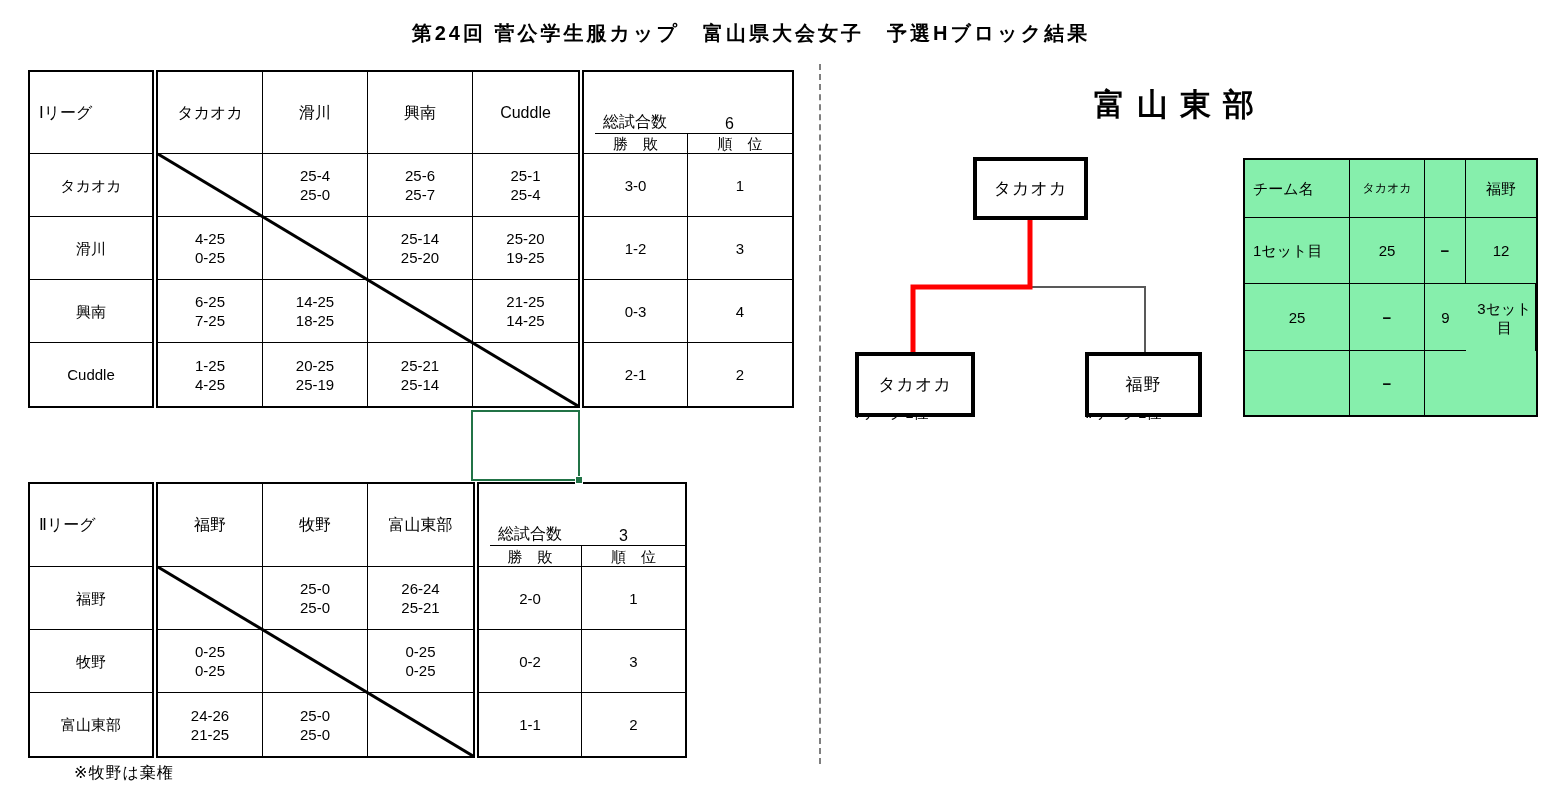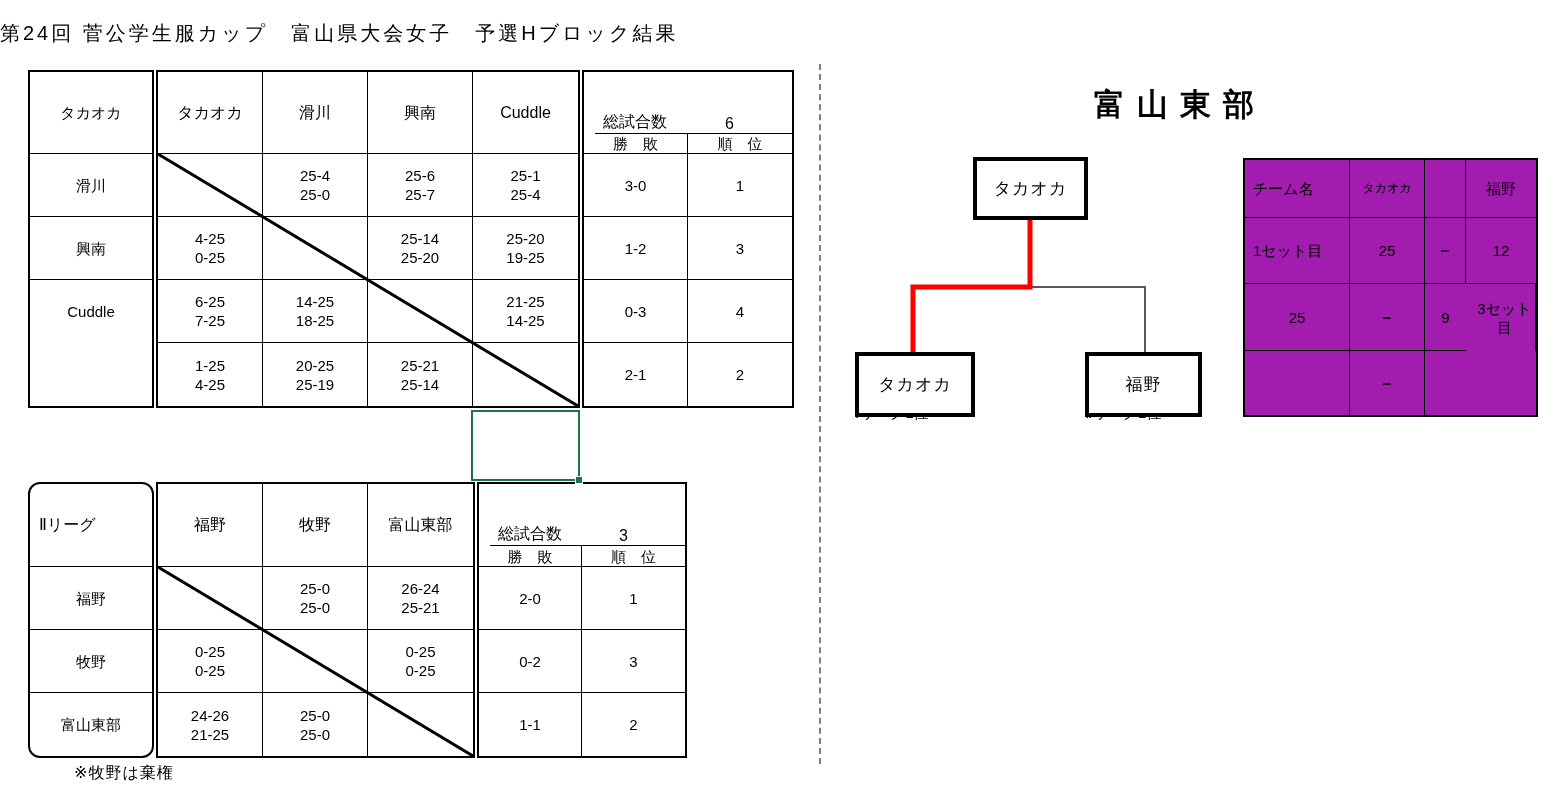--- a/index.html
+++ b/index.html
@@ -1,30 +1,30 @@
 <!DOCTYPE html>
 <html><head>
 <meta charset="utf-8">
 <style>
   * { margin:0; padding:0; box-sizing:border-box; }
   html,body { width:1554px; height:788px; background:#fff; overflow:hidden; }
   body { position:relative; font-family:"Liberation Sans","DejaVu Sans",sans-serif; color:#000; }
 
-  .page-title { position:absolute; top:20px; left:0; width:1502px; text-align:left;
-                font-size:20px; letter-spacing:3px; }
+  .page-title { position:absolute; top:20px; left:0; width:1502px; text-align:center;
+                font-size:20px; letter-spacing:3px;font-weight:bold; }
 
   
   .league { position:absolute; display:flex; gap:2px; }
   .blk { border:2px solid #000; background:#fff; position:relative; }
 
   .t1 { left:28px; top:70px; }
   .t2 { left:28px; top:482px; }
 
   .t1 .name-col { width:126px; display:grid; grid-template-rows:82px repeat(4,63px); }
-  .t2 .name-col { width:126px; display:grid; grid-template-rows:83px repeat(3,63px);border-radius:12px; }
+  .t2 .name-col { width:126px; display:grid; grid-template-rows:83px repeat(3,63px); }
 
   .t1 .grid { display:grid; grid-template-columns:repeat(4,105px); grid-template-rows:82px repeat(4,63px); }
   .t2 .grid { display:grid; grid-template-columns:repeat(3,105px); grid-template-rows:83px repeat(3,63px); }
 
   .t1 .sum { width:212px; display:grid; grid-template-columns:104px 104px; grid-template-rows:62px 20px repeat(4,63px); }
   .t2 .sum { width:210px; display:grid; grid-template-columns:103px 103px; grid-template-rows:62px 21px repeat(3,63px); }
 
   .cell { border-right:1px solid #000; border-bottom:1px solid #000;
           display:flex; flex-direction:column; align-items:center; justify-content:center;
           font-size:15px; line-height:19px; text-align:center; }
@@ -58,35 +58,36 @@
   .bbox { position:absolute; z-index:2; border:4px solid #000; background:#fff;
           display:flex; align-items:center; justify-content:center; font-size:17px; letter-spacing:1px; }
   .bbox.winner { left:973px; top:157px; width:115px; height:63px; }
   .bbox.left   { left:855px; top:352px; width:120px; height:65px; }
   .bbox.right  { left:1085px; top:352px; width:117px; height:65px; }
   .blabel { position:absolute; top:404px; font-size:15px; text-align:left; }
   .blabel.left  { left:855px; width:120px; }
   .blabel.right { left:1085px; width:117px; }
 
   
-  .set { position:absolute; left:1243px; top:158px; border:2px solid #000; background:#a21caf;
+  .set { position:absolute; left:1243px; top:158px; border:2px solid #000; background:#86efac;
          display:grid; grid-template-columns:105px 75px 41px 70px; grid-template-rows:58px 66px 67px 64px; }
   .set .cell { font-size:15px; }
   .set .team-hdr { font-size:17px; }
   .set .small { font-size:12px; }
   .set .rowlab { align-items:flex-start; padding-left:8px; font-size:15px; }
   .set .sep { font-weight:bold; }
 </style>
 </head>
 <body>
 
 <div class="page-title">第24回 菅公学生服カップ　富山県大会女子　予選Hブロック結果</div>
 
 <div class="league t1">
   <div class="blk name-col">
+    <div class="cell hdr lastcol alignL">Ⅰリーグ</div>
     <div class="cell lastcol">タカオカ</div>
     <div class="cell lastcol">滑川</div>
     <div class="cell lastcol">興南</div>
     <div class="cell lastcol lastrow">Cuddle</div>
   </div>
 
   <div class="blk grid">
     <div class="cell hdr">タカオカ</div>
     <div class="cell hdr">滑川</div>
     <div class="cell hdr">興南</div>

